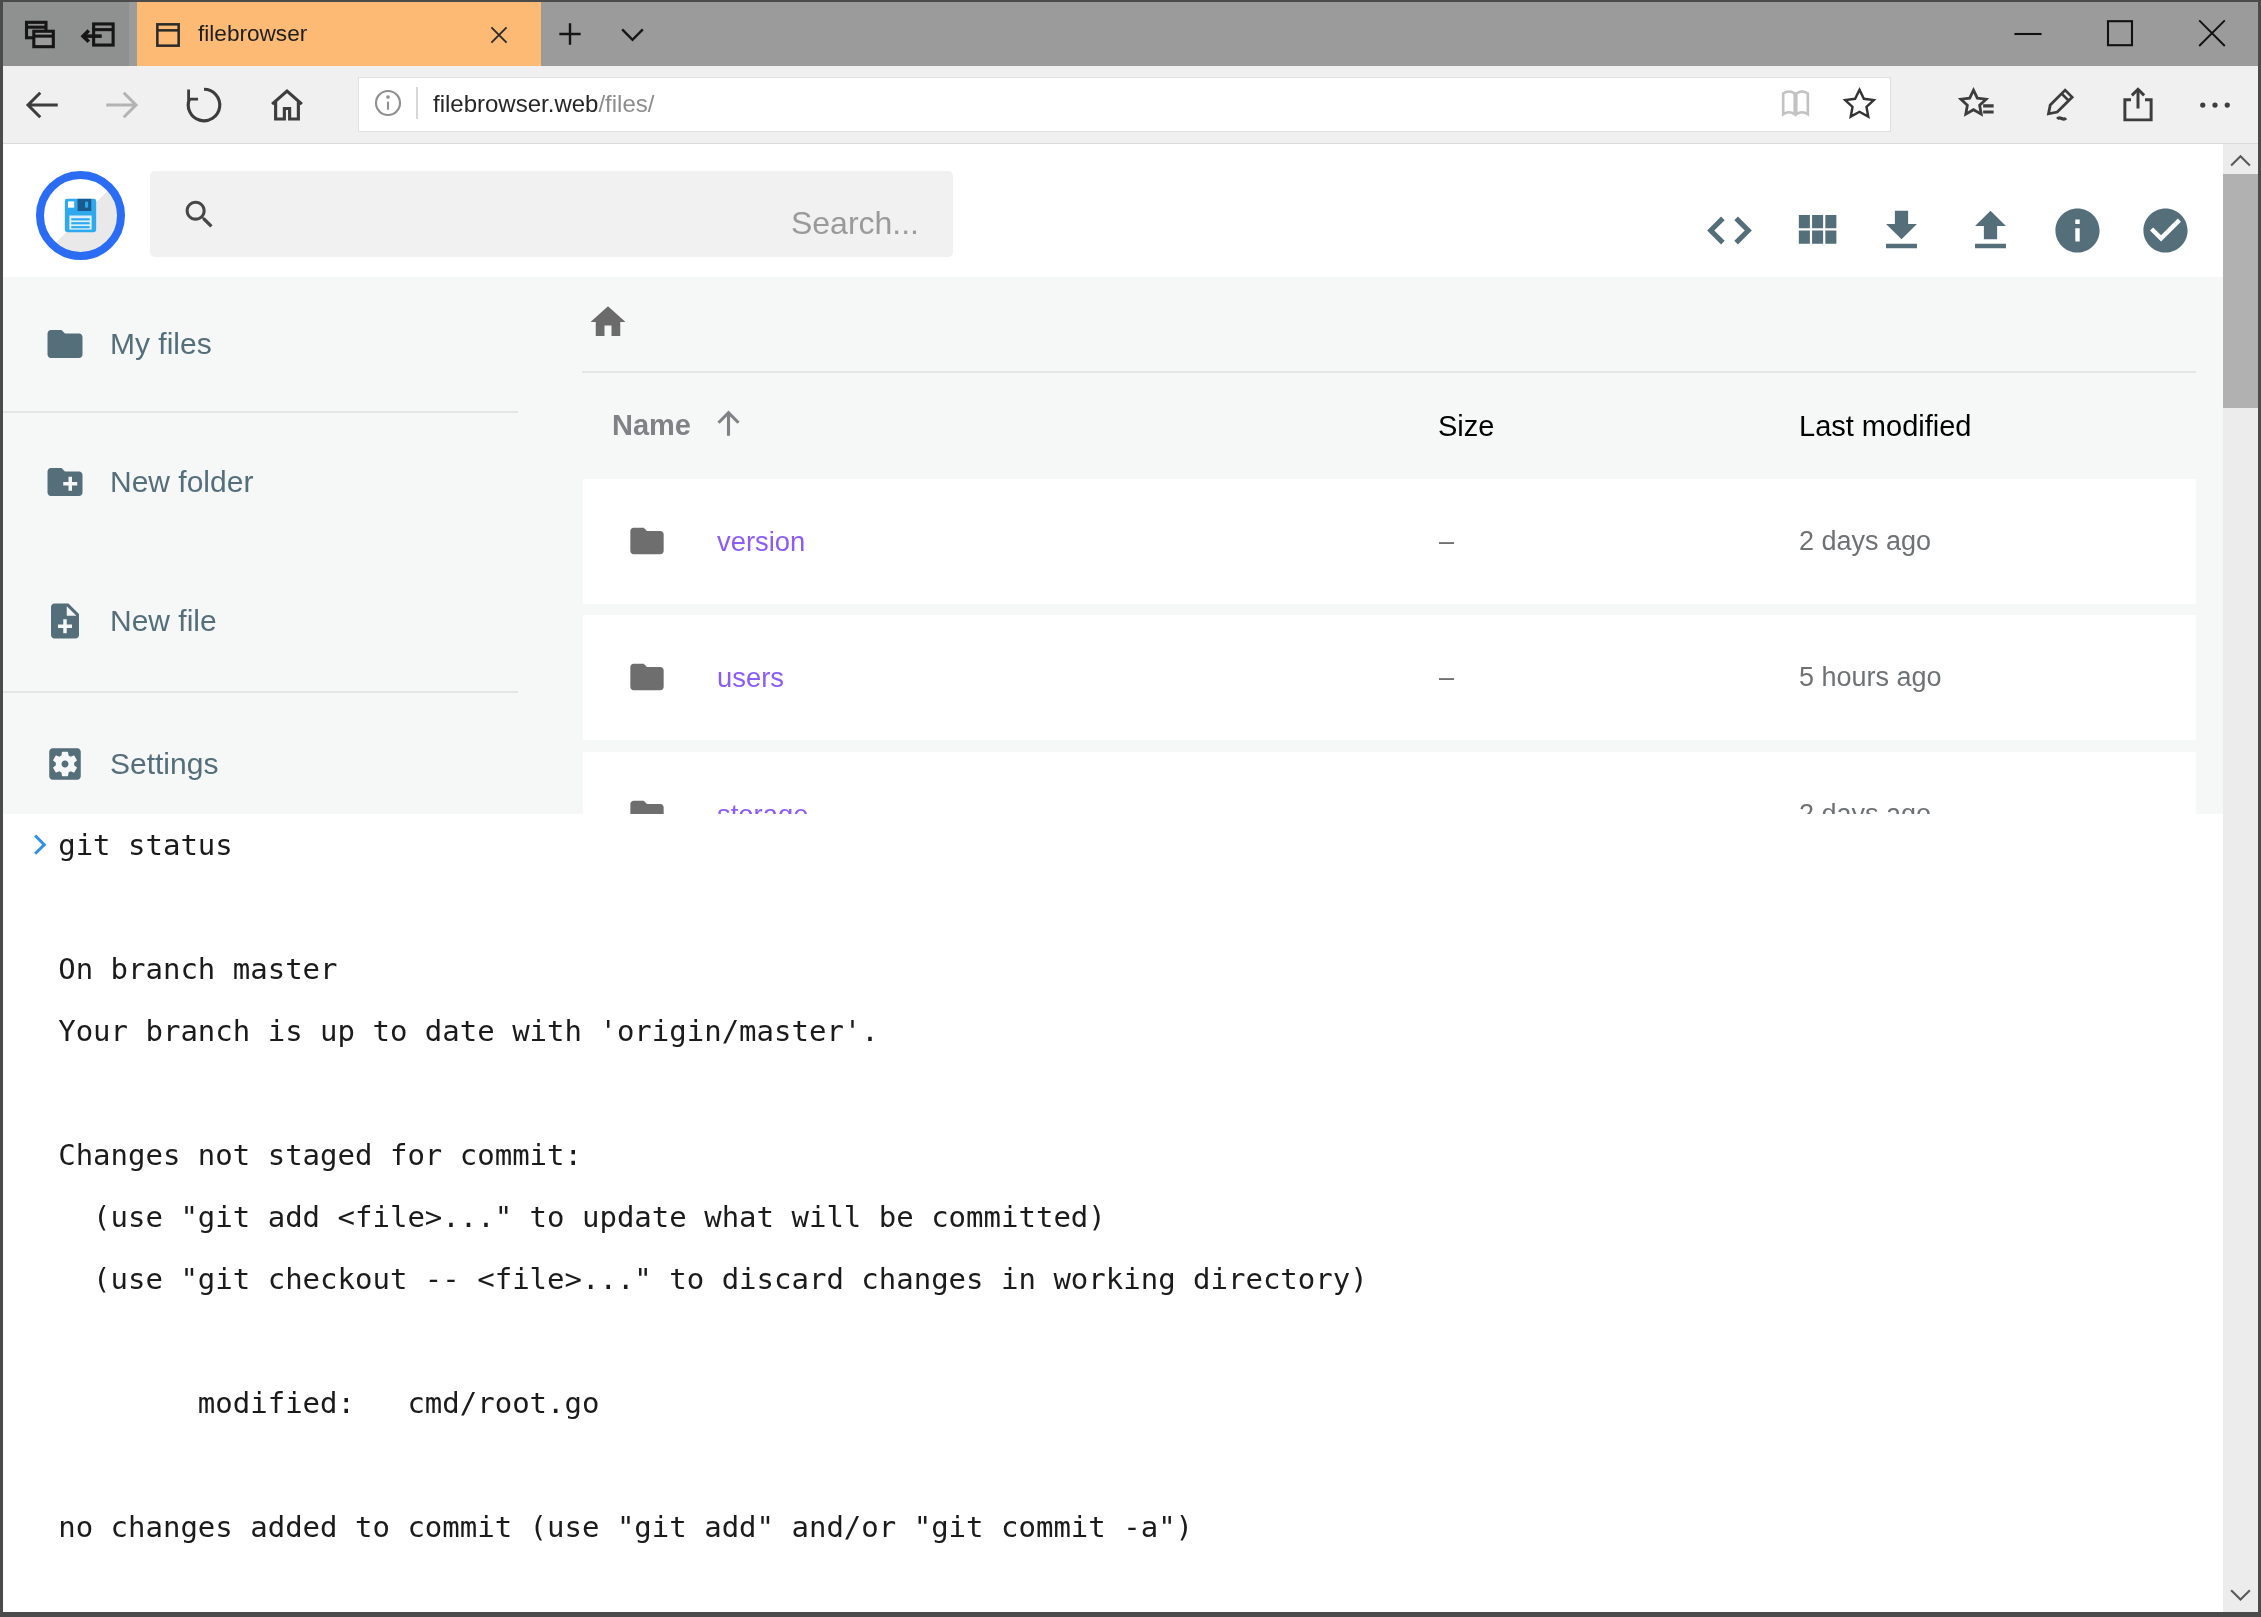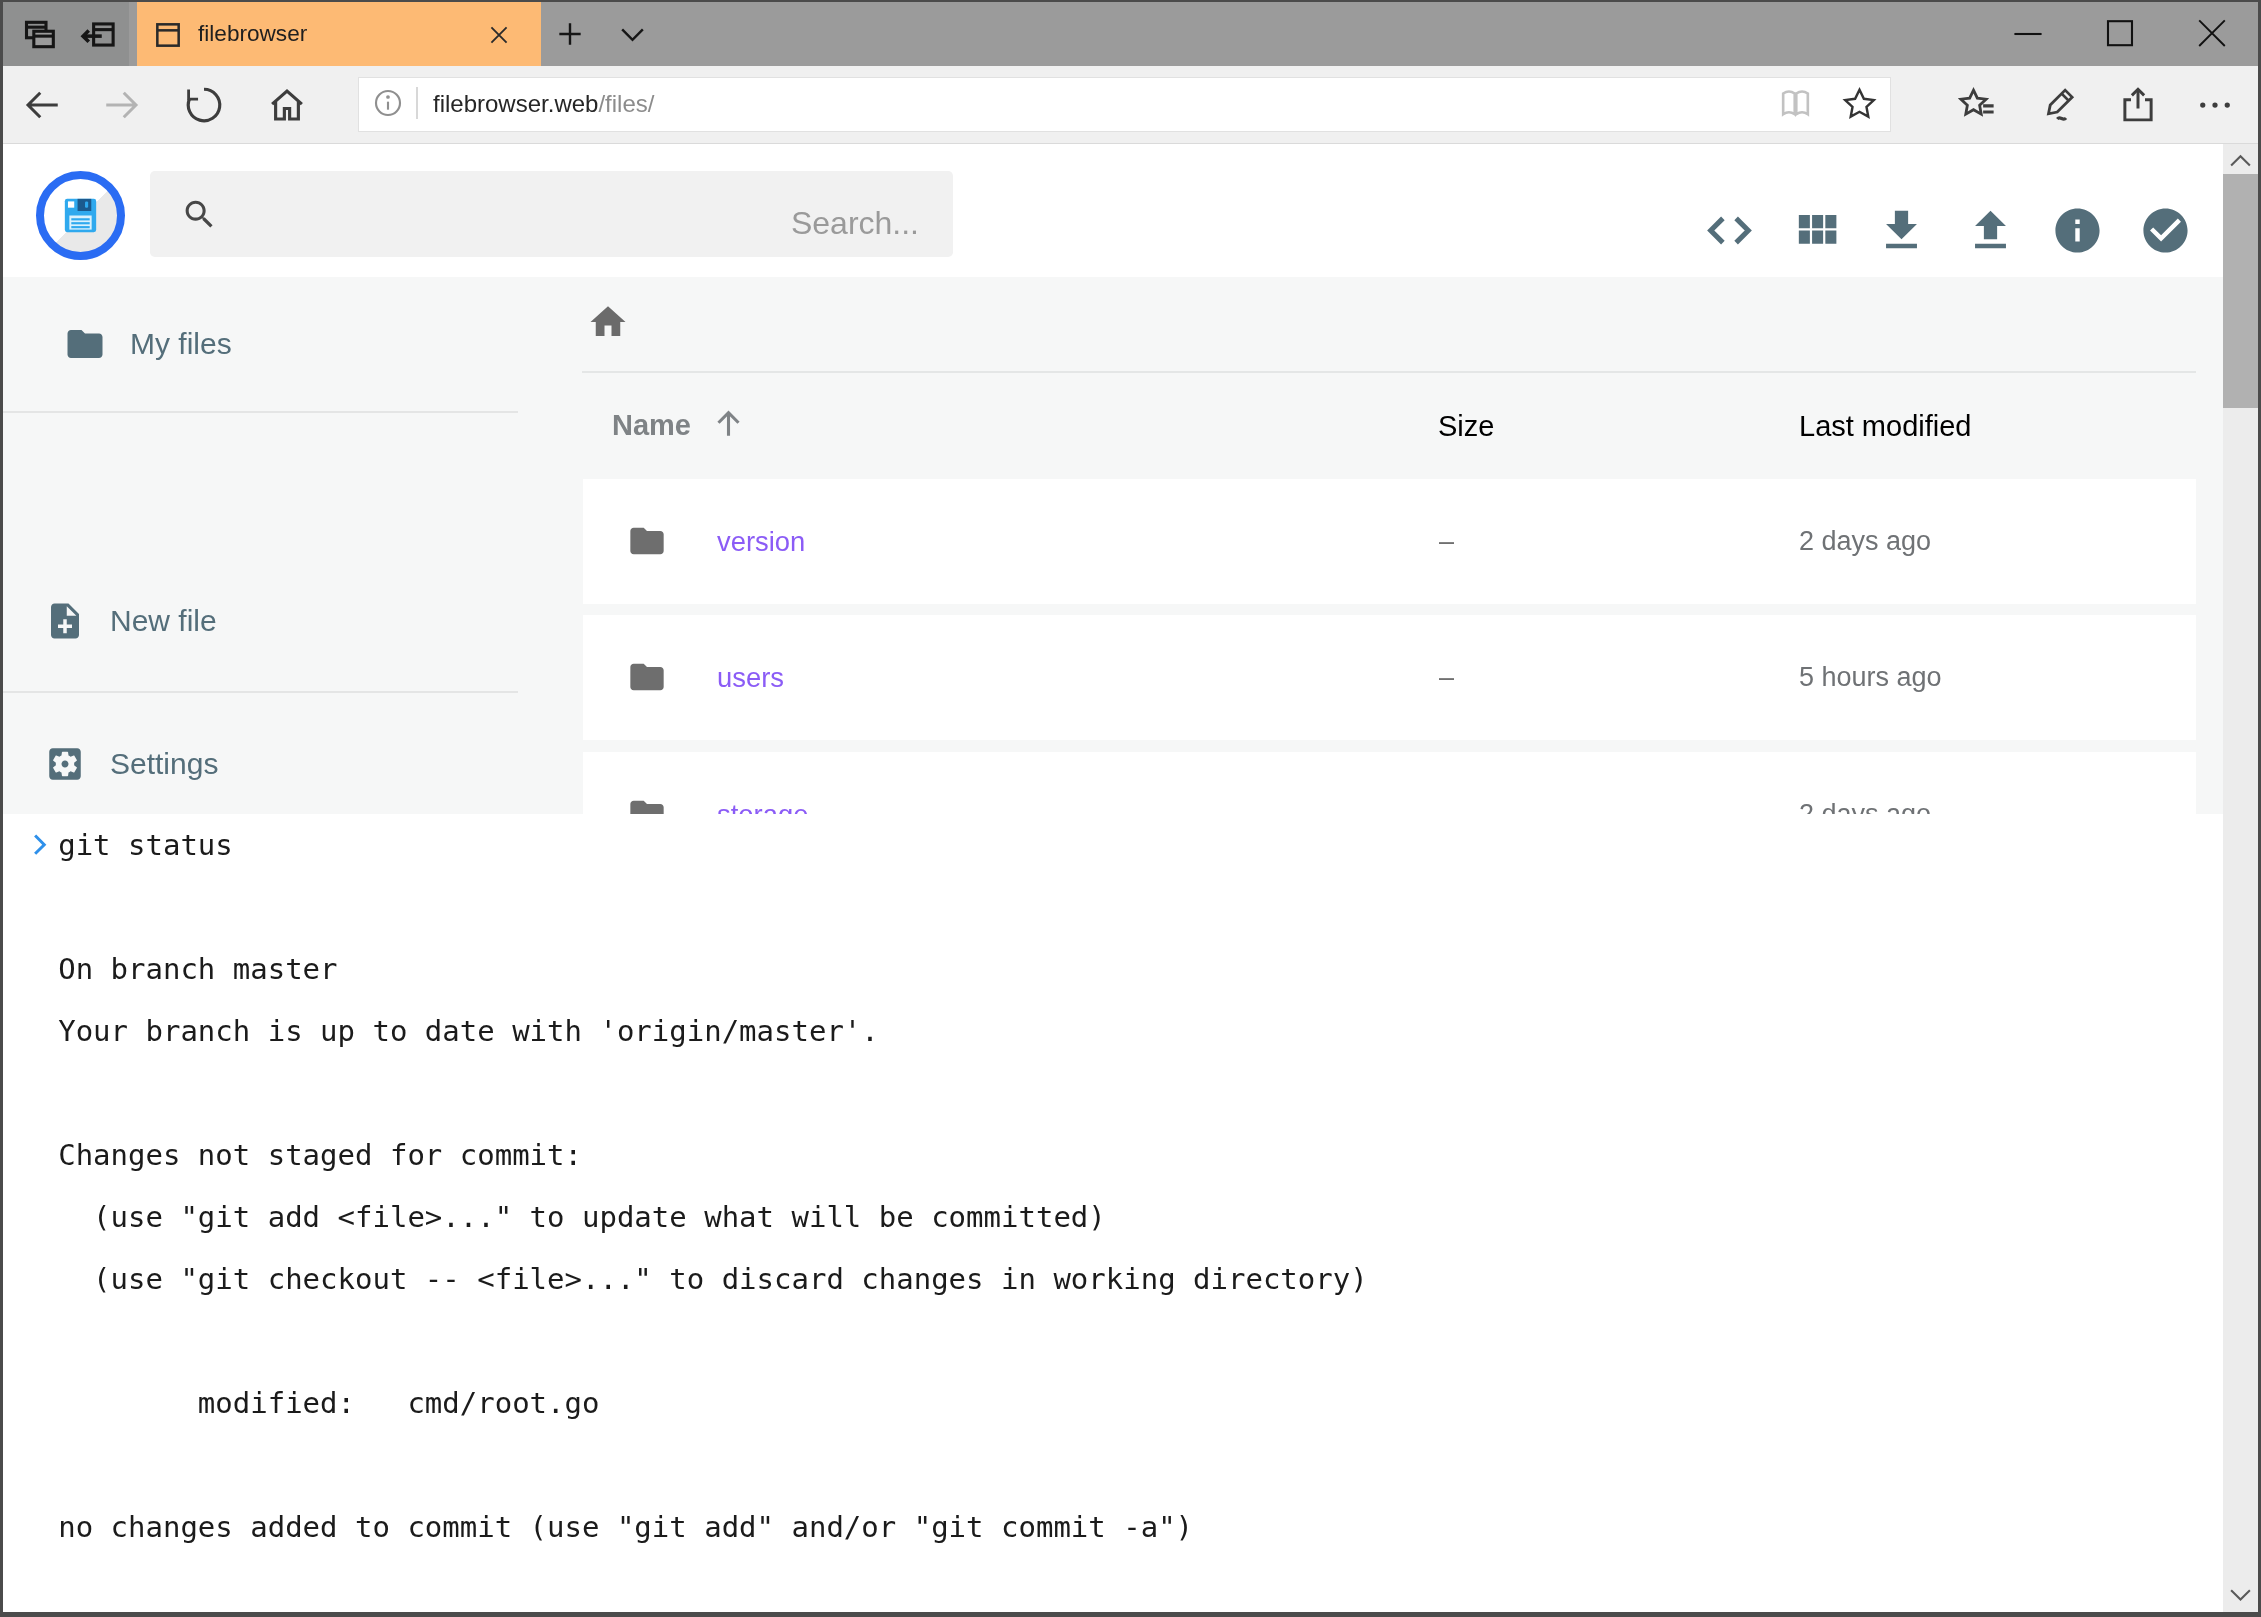--- a/index.html
+++ b/index.html
@@ -278,29 +278,37 @@
             <path d="M12 2C6.48 2 2 6.48 2 12s4.48 10 10 10 10-4.48 10-10S17.52 2 12 2zm1 15h-2v-6h2v6zm0-8h-2V7h2v2z"></path>
           </svg>
       </div>
       <div class="hdr-icon" style="left:2139px;">
         <svg viewBox="0 0 24 24" fill="currentColor">
             <path d="M12 2C6.48 2 2 6.48 2 12s4.48 10 10 10 10-4.48 10-10S17.52 2 12 2zm-2 15-5-5 1.41-1.41L10 14.17l7.59-7.59L19 8l-9 9z"></path>
           </svg>
       </div>
     </div>
 
-    <div class="side-item" style="top:159px;margin-left:20px;">
+    <div class="side-item" style="top:159px;">
       <span class="s-ic">
         <svg viewBox="0 0 24 24" fill="#546e7a">
             <path d="M10 4H4c-1.1 0-1.99.9-1.99 2L2 18c0 1.1.9 2 2 2h16c1.1 0 2-.9 2-2V8c0-1.1-.9-2-2-2h-8l-2-2z"></path>
           </svg>
       </span>
       <span class="s-label">My files</span>
     </div>
     <div class="side-div" style="top:267px;"></div>
+    <div class="side-item" style="top:297px;">
+      <span class="s-ic">
+        <svg viewBox="0 0 24 24" fill="#546e7a">
+            <path d="M20 6h-8l-2-2H4c-1.1 0-1.99.9-1.99 2L2 18c0 1.1.9 2 2 2h16c1.1 0 2-.9 2-2V8c0-1.1-.9-2-2-2zm-1 8h-3v3h-2v-3h-3v-2h3V9h2v3h3v2z"></path>
+          </svg>
+      </span>
+      <span class="s-label">New folder</span>
+    </div>
     <div class="side-item" style="top:436px;">
       <span class="s-ic">
         <svg viewBox="0 0 24 24" fill="#546e7a">
             <path d="M14 2H6c-1.1 0-1.99.9-1.99 2L4 20c0 1.1.89 2 1.99 2H18c1.1 0 2-.9 2-2V8l-6-6zm2 14h-3v3h-2v-3H8v-2h3v-3h2v3h3v2zm-3-7V3.5L18.5 9H13z"></path>
           </svg>
       </span>
       <span class="s-label">New file</span>
     </div>
     <div class="side-div" style="top:547px;"></div>
     <div class="side-item" style="top:579px;">

